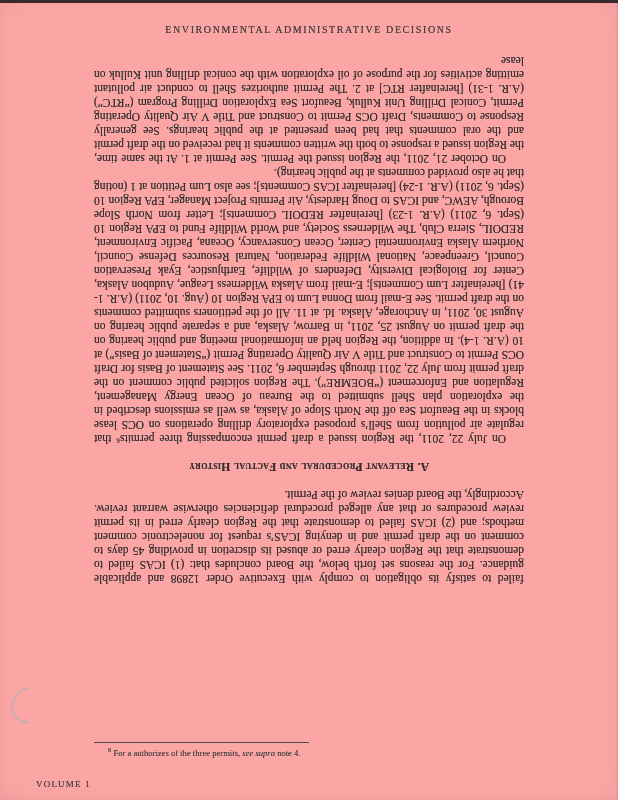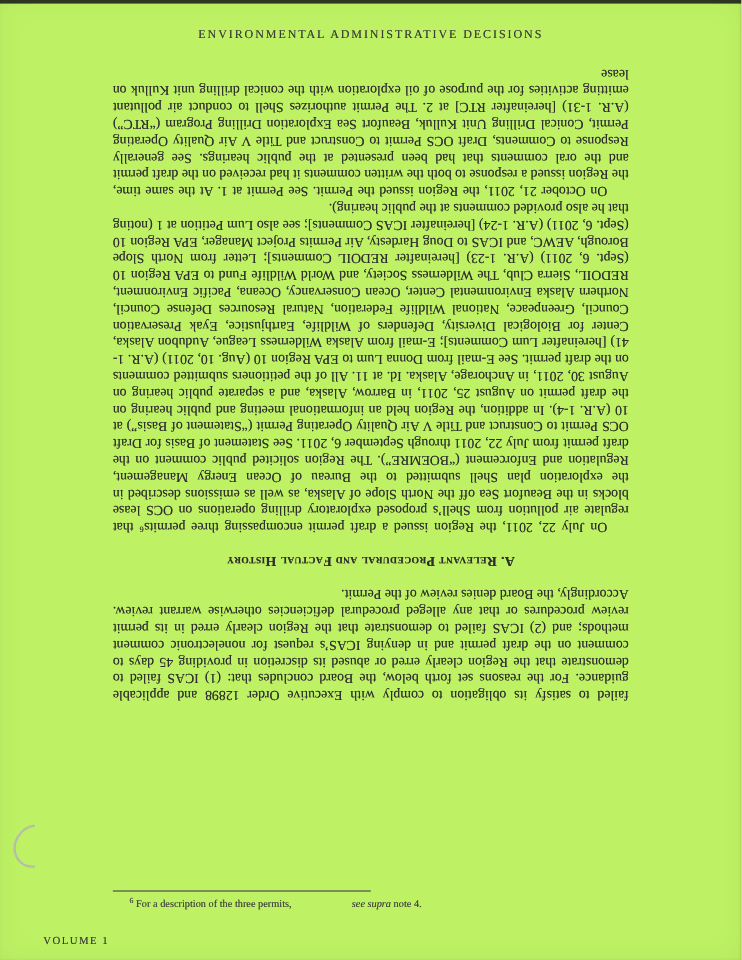--- a/index.html
+++ b/index.html
@@ -1,19 +1,19 @@
 <!DOCTYPE html>
 <html><head>
 <meta charset="utf-8">
 <style>
   html,body{margin:0;padding:0;background:#e8e8e6;}
   .page{
     position:relative;
     width:618px;height:800px;
-    background:#bef264;
+    background:#fca5a5;
     overflow:hidden;
     font-family:"Liberation Serif","DejaVu Serif",serif;
     box-shadow:inset 0 0 24px rgba(0,0,0,0.05), inset -1px 0 2px rgba(0,0,0,0.10);
   }
   .scan-edge-top{
     position:absolute;top:0;left:0;width:100%;height:3px;
     background:#151515;opacity:.85;
   }
   .running-header{
     position:absolute;top:24px;left:0;right:0;
@@ -59,21 +59,21 @@
     margin:0 0 5px 0;
   }
   .footnote{
     margin:0;
     font-size:8.6px;line-height:11px;
     color:#3f3f3f;
     text-indent:14px;
     text-shadow:0 0 .4px rgba(45,45,45,.5);
   }
   .footnote sup{font-size:6.5px;line-height:0;}
-  .footnote i{font-style:italic;margin-left:48px;}
+  .footnote i{font-style:italic;}
   .page-footer{
     position:absolute;left:36px;top:779px;
     font-size:9px;letter-spacing:1.2px;
     color:#3c3c3c;
     text-shadow:0 0 .4px rgba(45,45,45,.5);
   }
 </style>
 </head>
 <body>
 
@@ -89,20 +89,20 @@
     <p class="para no-indent">failed to satisfy its obligation to comply with Executive Order 12898 and applicable guidance. For the reasons set forth below, the Board concludes that: (1) ICAS failed to demonstrate that the Region clearly erred or abused its discretion in providing 45 days to comment on the draft permit and in denying ICAS’s request for nonelectronic comment methods; and (2) ICAS failed to demonstrate that the Region clearly erred in its permit review procedures or that any alleged procedural deficiencies otherwise warrant review. Accordingly, the Board denies review of the Permit.</p>
     <h2 class="section-heading">A. Relevant Procedural and Factual History</h2>
     <p class="para">On July 22, 2011, the Region issued a draft permit encompassing three permits⁶ that regulate air pollution from Shell’s proposed exploratory drilling operations on OCS lease blocks in the Beaufort Sea off the North Slope of Alaska, as well as emissions described in the exploration plan Shell submitted to the Bureau of Ocean Energy Management, Regulation and Enforcement (“BOEMRE”). The Region solicited public comment on the draft permit from July 22, 2011 through September 6, 2011. See Statement of Basis for Draft OCS Permit to Construct and Title V Air Quality Operating Permit (“Statement of Basis”) at 10 (A.R. 1-4). In addition, the Region held an informational meeting and public hearing on the draft permit on August 25, 2011, in Barrow, Alaska, and a separate public hearing on August 30, 2011, in Anchorage, Alaska. Id. at 11. All of the petitioners submitted comments on the draft permit. See E-mail from Donna Lum to EPA Region 10 (Aug. 10, 2011) (A.R. 1-41) [hereinafter Lum Comments]; E-mail from Alaska Wilderness League, Audubon Alaska, Center for Biological Diversity, Defenders of Wildlife, Earthjustice, Eyak Preservation Council, Greenpeace, National Wildlife Federation, Natural Resources Defense Council, Northern Alaska Environmental Center, Ocean Conservancy, Oceana, Pacific Environment, REDOIL, Sierra Club, The Wilderness Society, and World Wildlife Fund to EPA Region 10 (Sept. 6, 2011) (A.R. 1-23) [hereinafter REDOIL Comments]; Letter from North Slope Borough, AEWC, and ICAS to Doug Hardesty, Air Permits Project Manager, EPA Region 10 (Sept. 6, 2011) (A.R. 1-24) [hereinafter ICAS Comments]; see also Lum Petition at 1 (noting that he also provided comments at the public hearing).</p>
     <p class="para">On October 21, 2011, the Region issued the Permit. See Permit at 1. At the same time, the Region issued a response to both the written comments it had received on the draft permit and the oral comments that had been presented at the public hearings. See generally Response to Comments, Draft OCS Permit to Construct and Title V Air Quality Operating Permit, Conical Drilling Unit Kulluk, Beaufort Sea Exploration Drilling Program (“RTC”) (A.R. 1-31) [hereinafter RTC] at 2. The Permit authorizes Shell to conduct air pollutant emitting activities for the purpose of oil exploration with the conical drilling unit Kulluk on lease</p>
   </main>
 
   <div class="page-curl"></div>
 
   <div class="footnote-area">
     <div class="footnote-rule"></div>
-    <p class="footnote"><sup>6</sup> <span>For a description of the three permits, </span><i>see supra</i><span> note 4.</span></p>
+    <p class="footnote"><sup>6</sup> <span>For a authorizes of the three permits, </span><i>see supra</i><span> note 4.</span></p>
   </div>
 
   <footer class="page-footer">
     <span>VOLUME 1</span>
   </footer>
 
 </div>
 
 </body></html>

